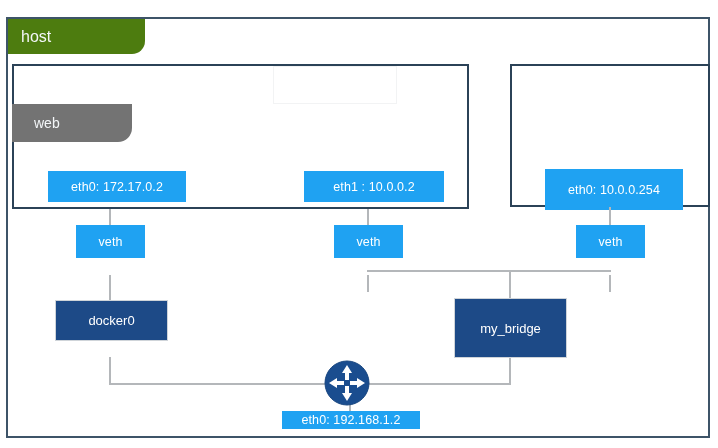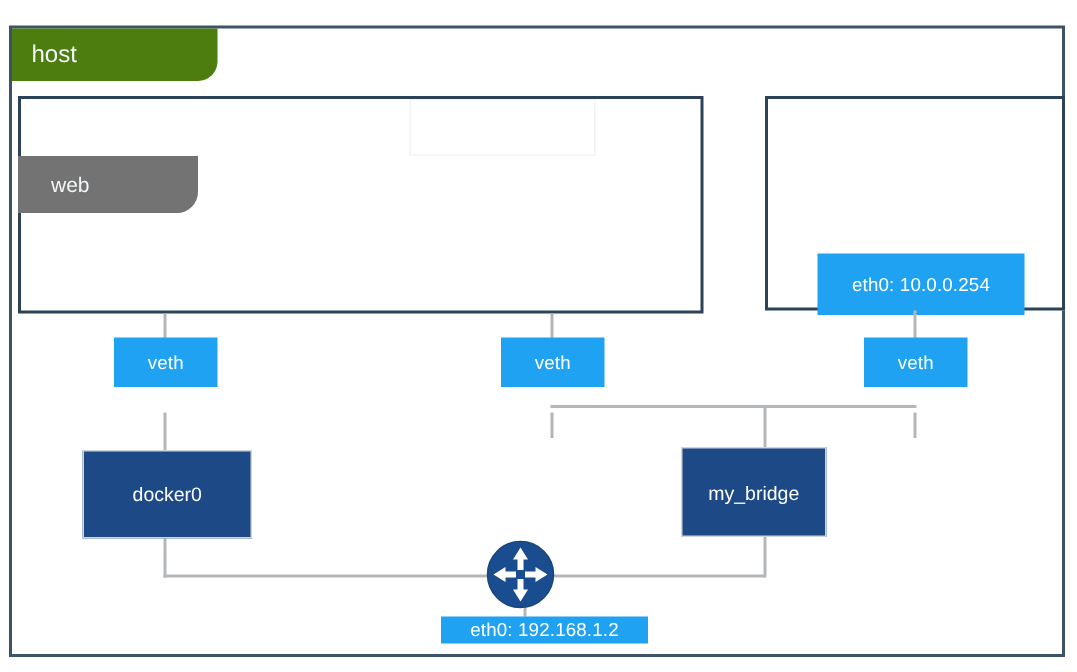--- a/index.html
+++ b/index.html
@@ -125,21 +125,23 @@
 <div id="canvas">
 
   <div class="host-box">
 
     <div class="host-tab">host</div>
 
     <div class="ctr" style="left:4px; top:45px; width:457px; height:145px;">
       <div class="ctr-tab" style="width: 120px; padding-left: 22px;">web</div>
       <div class="ghost-rect" style="left:259px; top:0px; width:124px; height:38px;"></div>
 
+      <div class="iface" style="left:34px; top:105px; width:138px; height:31px;">eth0: 172.17.0.2</div>
 
+      <div class="iface" style="left:290px; top:105px; width:140px; height:31px;">eth1 : 10.0.0.2</div>
     </div>
 
     <div class="ctr" style="left:502px; top:45px; width:200px; height:143px;">
 
       <div class="iface" style="left:33px; top:103px; width:138px; height:41px;">eth0: 10.0.0.254</div>
     </div>
 
     <div class="ln lnv" style="left:101px; top:190px; height:33px;"></div>
 
     <div class="ln lnv" style="left:101px; top:256px; height:42px;"></div>
@@ -158,24 +160,24 @@
     <div class="ln lnv" style="left:501px; top:339px; height:27px;"></div>
 
     <div class="ln lnh" style="left:101px; top:364px; width:401px;"></div>
 
     <div class="ln lnv" style="left:341px; top:364px; height:28px;"></div>
 
     <div class="iface" style="left:68px; top:206px; width:69px; height:33px;">veth</div>
     <div class="iface" style="left:326px; top:206px; width:69px; height:33px;">veth</div>
     <div class="iface" style="left:568px; top:206px; width:69px; height:33px;">veth</div>
 
-    <div class="bridge" style="left:47px; top:281px; width:113px; height:59px;">docker0</div>
-    <div class="bridge" style="left:446px; top:279px; width:97px; height:60px;">my_bridge</div>
+    <div class="bridge" style="left:47px; top:281px; width:113px; height:41px;">docker0</div>
+    <div class="bridge" style="left:446px; top:279px; width:113px; height:60px;">my_bridge</div>
 
-    <div class="iface" style="left:286px; top:392px; width:138px; height:18px;">eth0: 192.168.1.2</div>
+    <div class="iface" style="left:274px; top:392px; width:138px; height:18px;">eth0: 192.168.1.2</div>
   </div>
 
   <div class="router">
     <svg width="46" height="46" viewBox="0 0 46 46" aria-hidden="true">
       <circle cx="23" cy="23" r="22" fill="#1a4d8f"></circle>
       <circle cx="23" cy="23" r="22" fill="none" stroke="#17457f" stroke-width="1"></circle>
 
       <path d="M23 5 L28 13 L25 13 L25 20 L21 20 L21 13 L18 13 Z" fill="#ffffff"></path>
 
       <path d="M23 41 L18 33 L21 33 L21 26 L25 26 L25 33 L28 33 Z" fill="#ffffff"></path>

